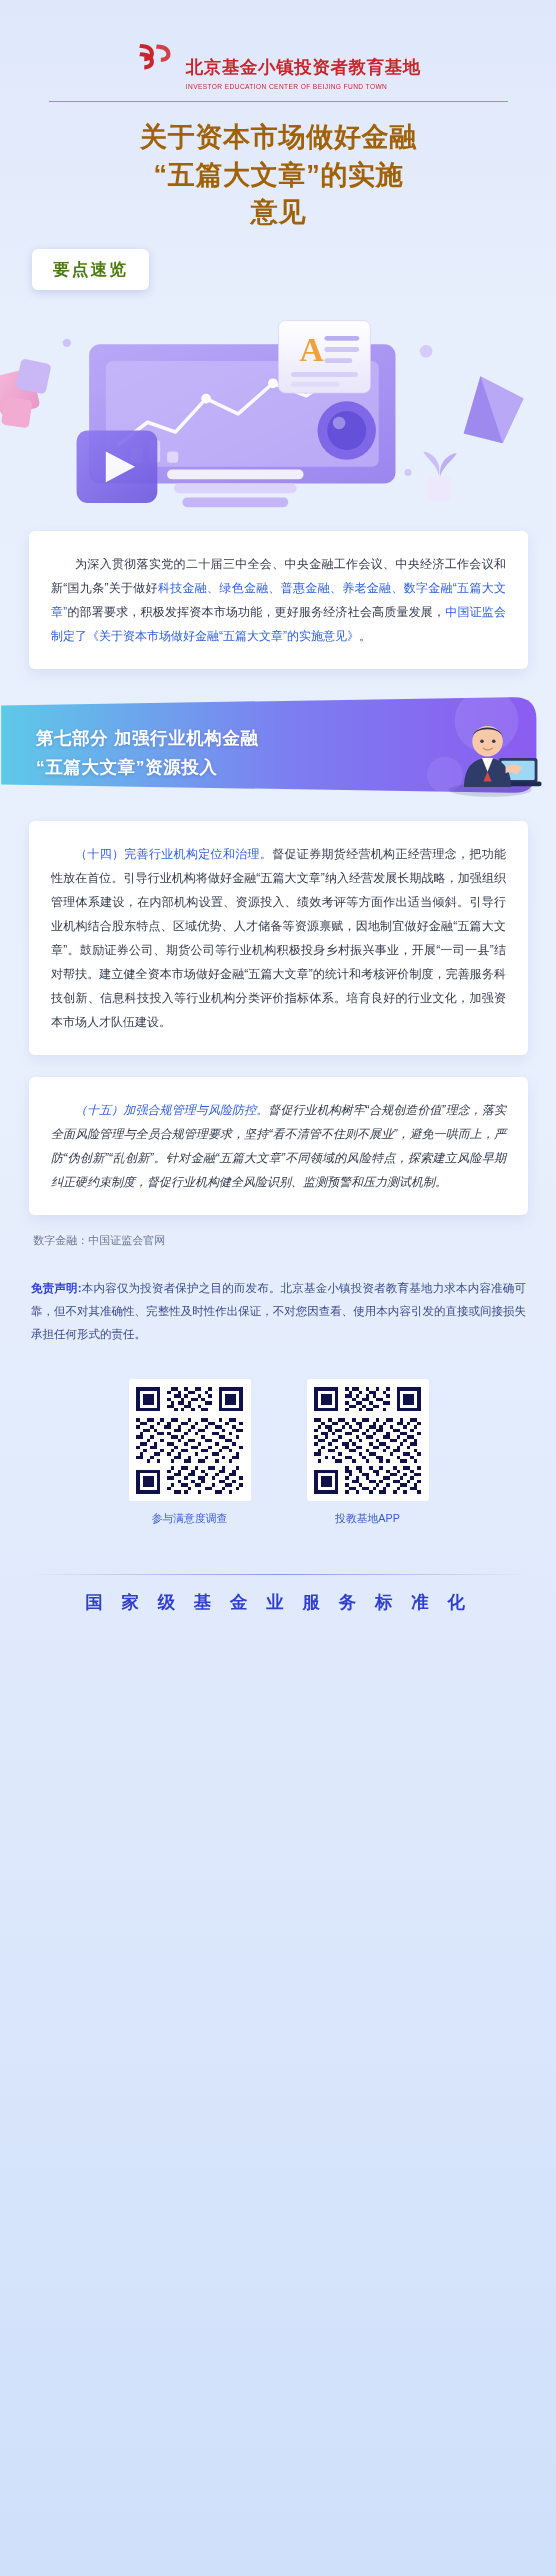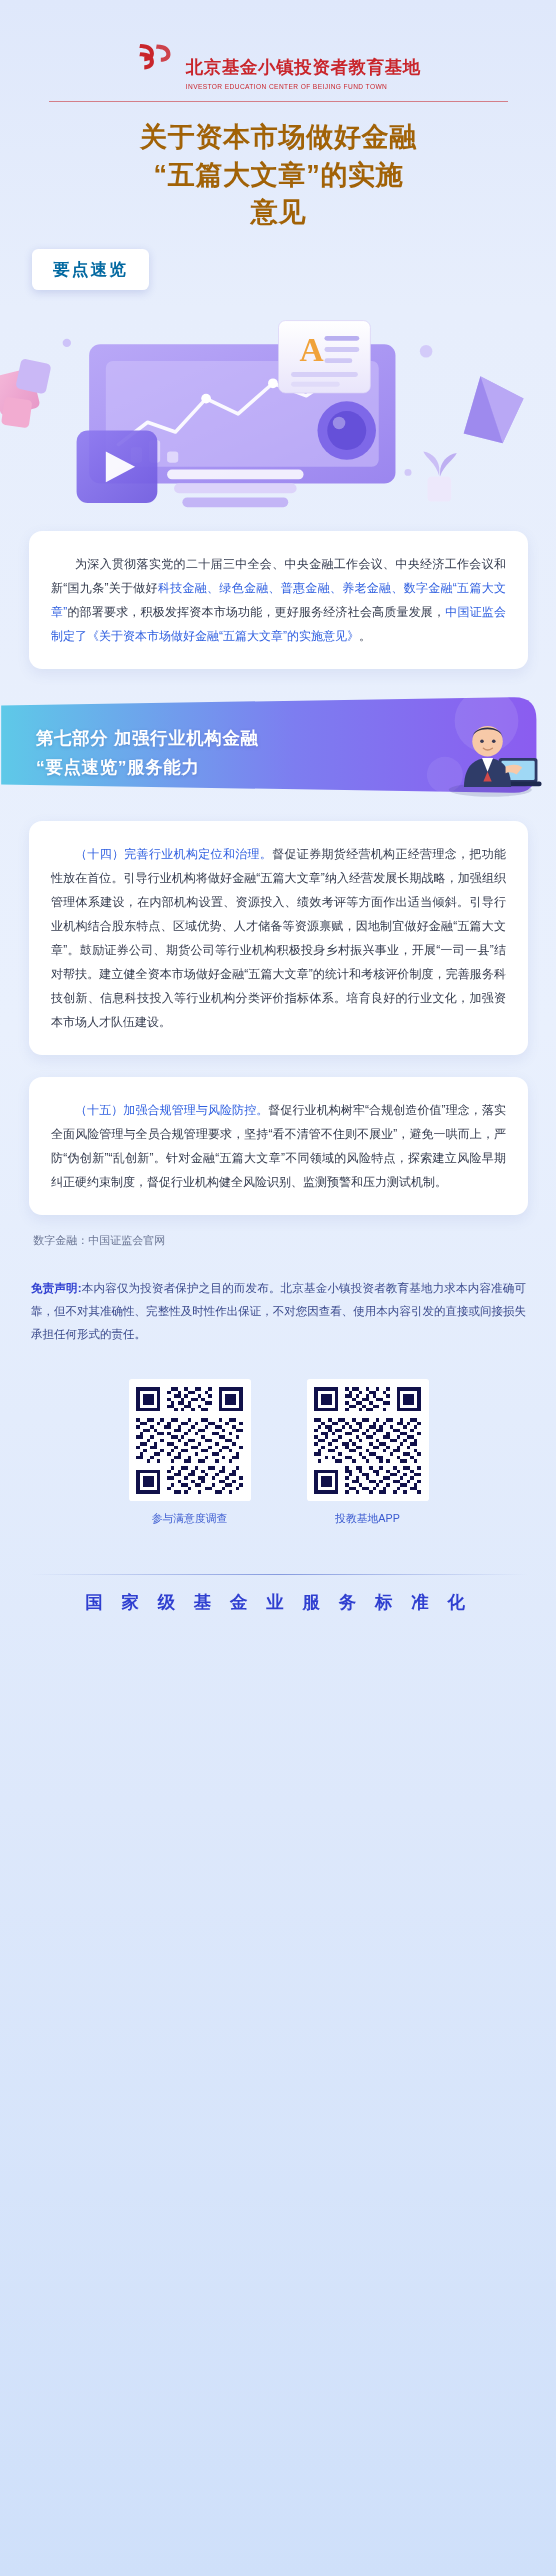--- a/index.html
+++ b/index.html
@@ -57,39 +57,39 @@
     font-weight:bold;
     color:#a16207;
     letter-spacing:0.7px;
     font-family:"Liberation Sans","DejaVu Sans",sans-serif;
   }
   
   .badge-wrap{padding:12.5px 0 0 32px;}
   .badge{
     display:inline-block;
     background:#ffffff;
-    color:#0369a1;
+    color:#4d7c0f;
     font-size:16.7px;
     font-weight:bold;
     letter-spacing:2.1px;
     padding:9px 21px;
     border-radius:6.3px;
     box-shadow:0 2.8px 8.3px rgba(60,80,180,.18);
   }
   
   .hero{
     position:relative;
     height:237px;
     margin:4.2px 0 0 0;
   }
   .hero svg{position:absolute;left:0;top:0;}
   
   .card{
     background:#ffffff;
-    border-radius:13px;
+    border-radius:6px;
     margin:0 29px;
     padding:21px 22px;
     box-shadow:0 4.2px 12.5px rgba(80,100,180,.10);
     font-size:12px;
     line-height:2.0;
     color:#333a4d;
     text-align:justify;
   }
   .card p{margin:0;text-indent:2em;}
   .em-blue{color:#2f5fe0;}
@@ -312,29 +312,29 @@
         <path d="M48 58 C48 40, 92 40, 92 58 C92 48, 82 42, 70 42 C58 42, 48 48, 48 58 Z" fill="#2b2f4a"></path>
         <circle cx="62" cy="62" r="2.6" fill="#3a3a52"></circle>
         <circle cx="79" cy="62" r="2.6" fill="#3a3a52"></circle>
         <path d="M64 72 Q70 77 77 72" stroke="#c88f6c" stroke-width="2" fill="none" stroke-linecap="round"></path>
 
         <path d="M96 98 C110 94, 116 96, 120 100 L112 110 C106 106, 100 106, 96 108 Z" fill="#f7c9a8"></path>
       </svg>
     </div>
     <div class="banner-text" id="banner-title">
         <div>第七部分 加强行业机构金融</div>
-        <div>“要点速览”服务能力</div>
+        <div>“五篇大文章”资源投入</div>
       </div>
   </div>
 
   <div class="card" style="margin-top:24px;">
     <p id="content-1"><span class="em-blue-strong">（十四）完善行业机构定位和治理。</span><span>督促证券期货经营机构正经营理念，把功能性放在首位。引导行业机构将做好金融“五篇大文章”纳入经营发展长期战略，加强组织管理体系建设，在内部机构设置、资源投入、绩效考评等方面作出适当倾斜。引导行业机构结合股东特点、区域优势、人才储备等资源禀赋，因地制宜做好金融“五篇大文章”。鼓励证券公司、期货公司等行业机构积极投身乡村振兴事业，开展“一司一县”结对帮扶。建立健全资本市场做好金融“五篇大文章”的统计和考核评价制度，完善服务科技创新、信息科技投入等行业机构分类评价指标体系。培育良好的行业文化，加强资本市场人才队伍建设。</span></p>
   </div>
 
-  <div class="card" style="margin-top:22px;">
+  <div class="card" style="margin-top:22px;font-style:italic;">
     <p id="content-2"><span class="em-blue-strong">（十五）加强合规管理与风险防控。</span><span>督促行业机构树牢“合规创造价值”理念，落实全面风险管理与全员合规管理要求，坚持“看不清管不住则不展业”，避免一哄而上，严防“伪创新”“乱创新”。针对金融“五篇大文章”不同领域的风险特点，探索建立风险早期纠正硬约束制度，督促行业机构健全风险识别、监测预警和压力测试机制。</span></p>
   </div>
 
   <div class="source">数字金融：中国证监会官网</div>
 
   <div class="disclaimer">
     <b>免责声明:</b><span>本内容仅为投资者保护之目的而发布。北京基金小镇投资者教育基地力求本内容准确可靠，但不对其准确性、完整性及时性作出保证，不对您因查看、使用本内容引发的直接或间接损失承担任何形式的责任。</span>
   </div>
 
   <div class="qr-row">

